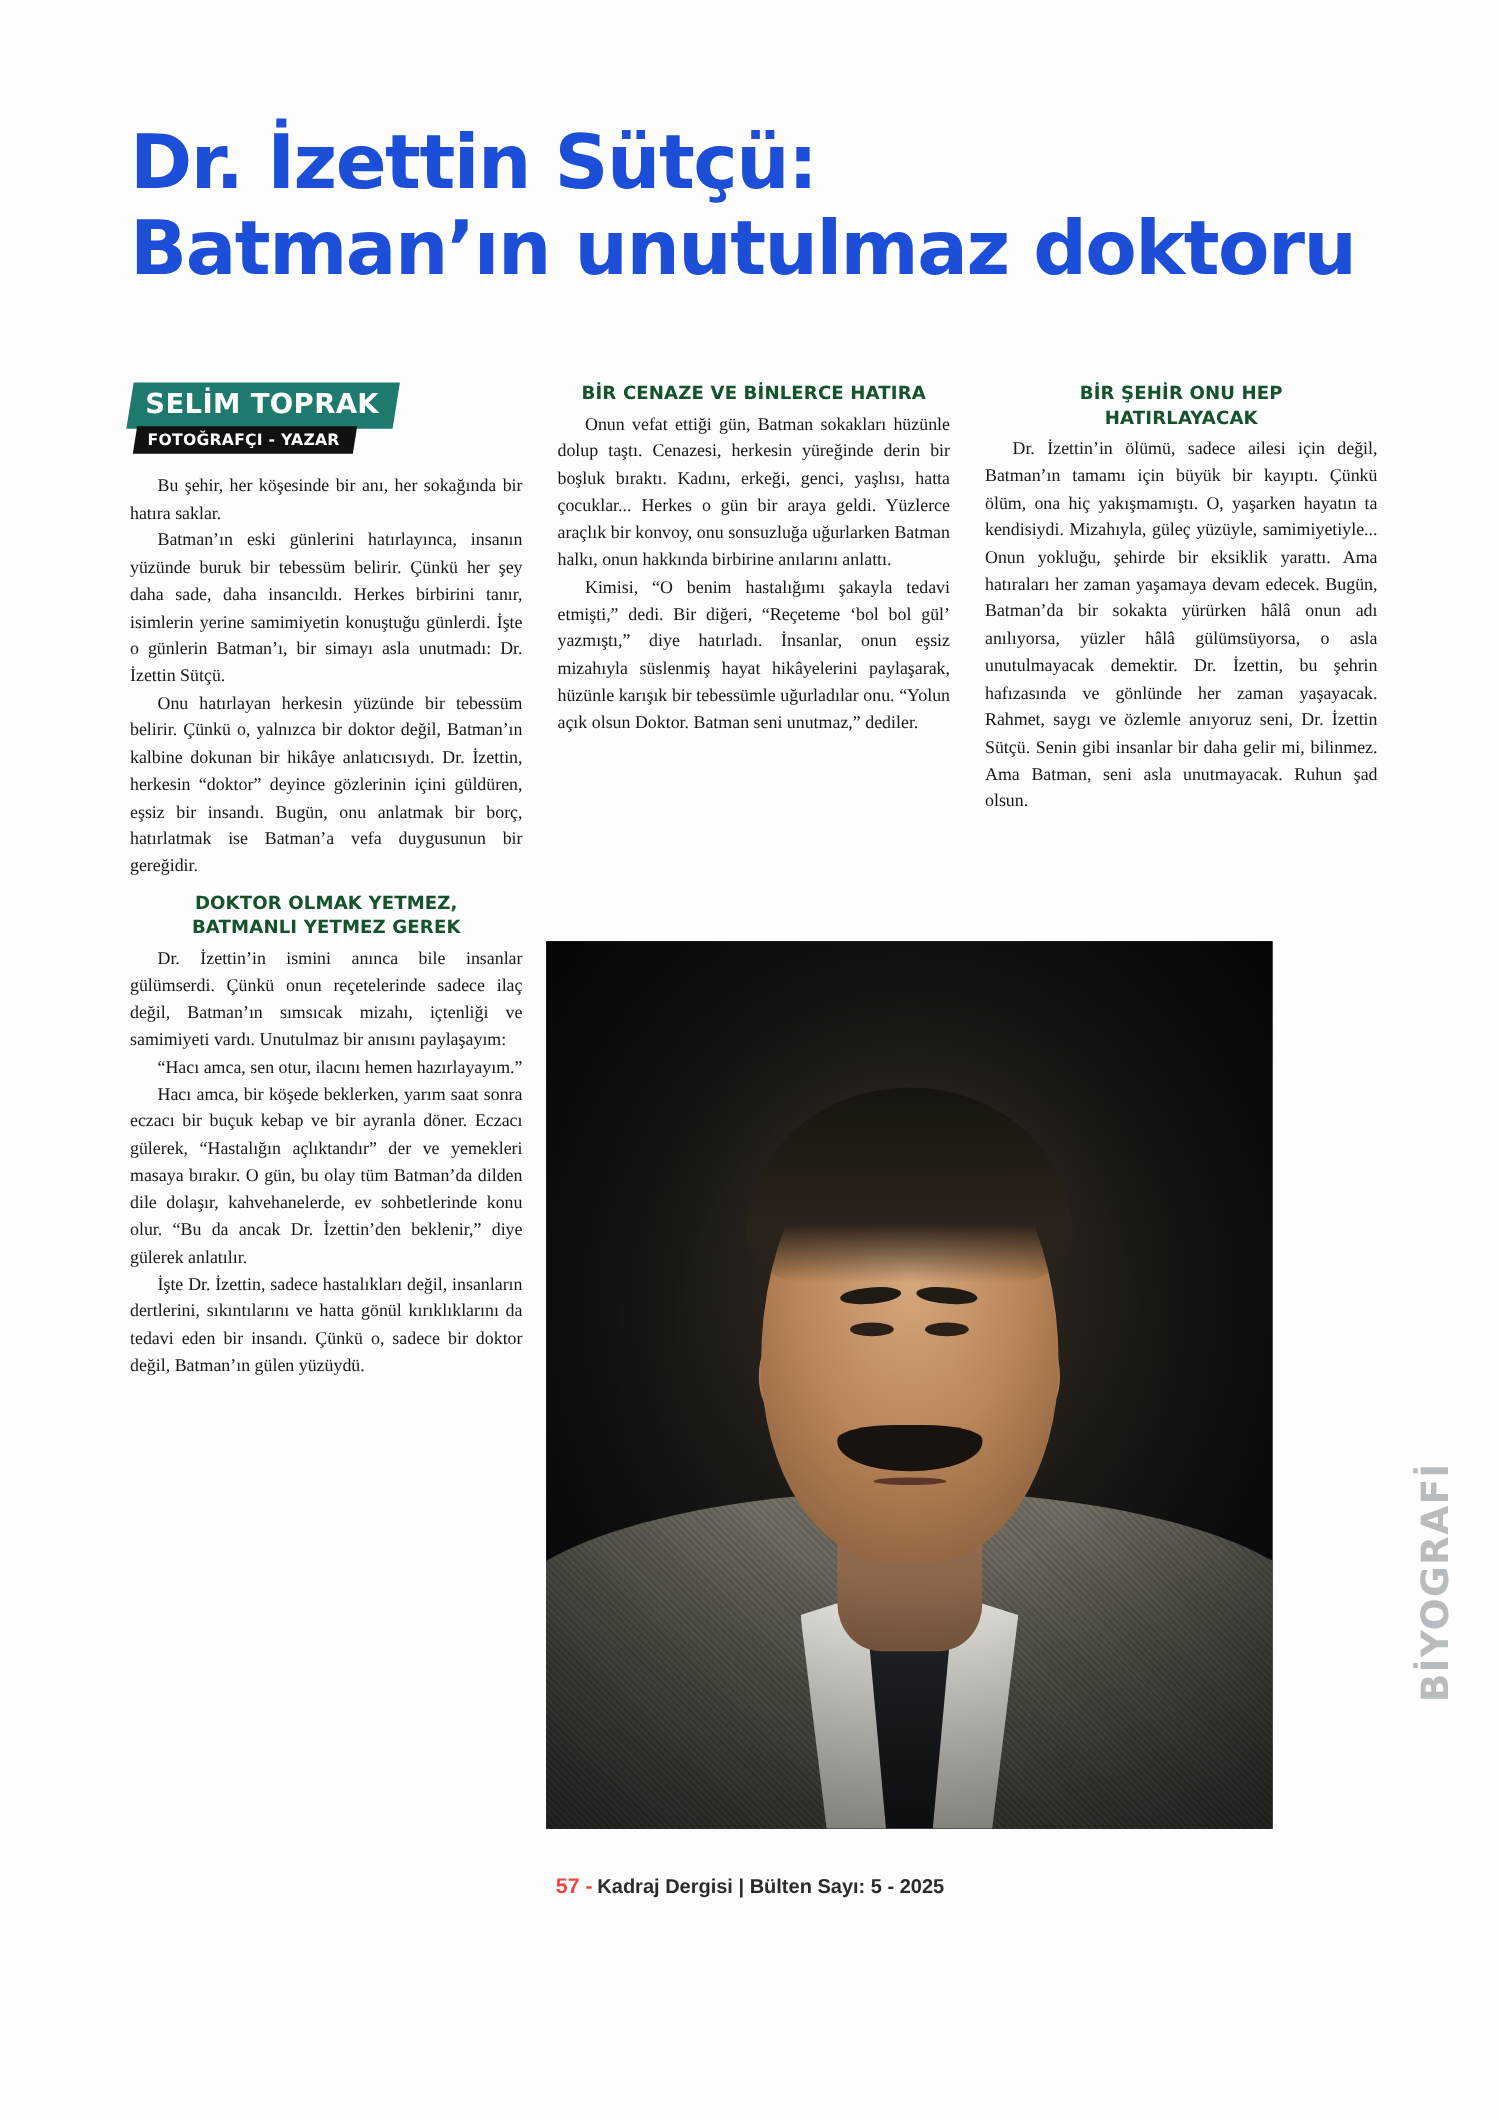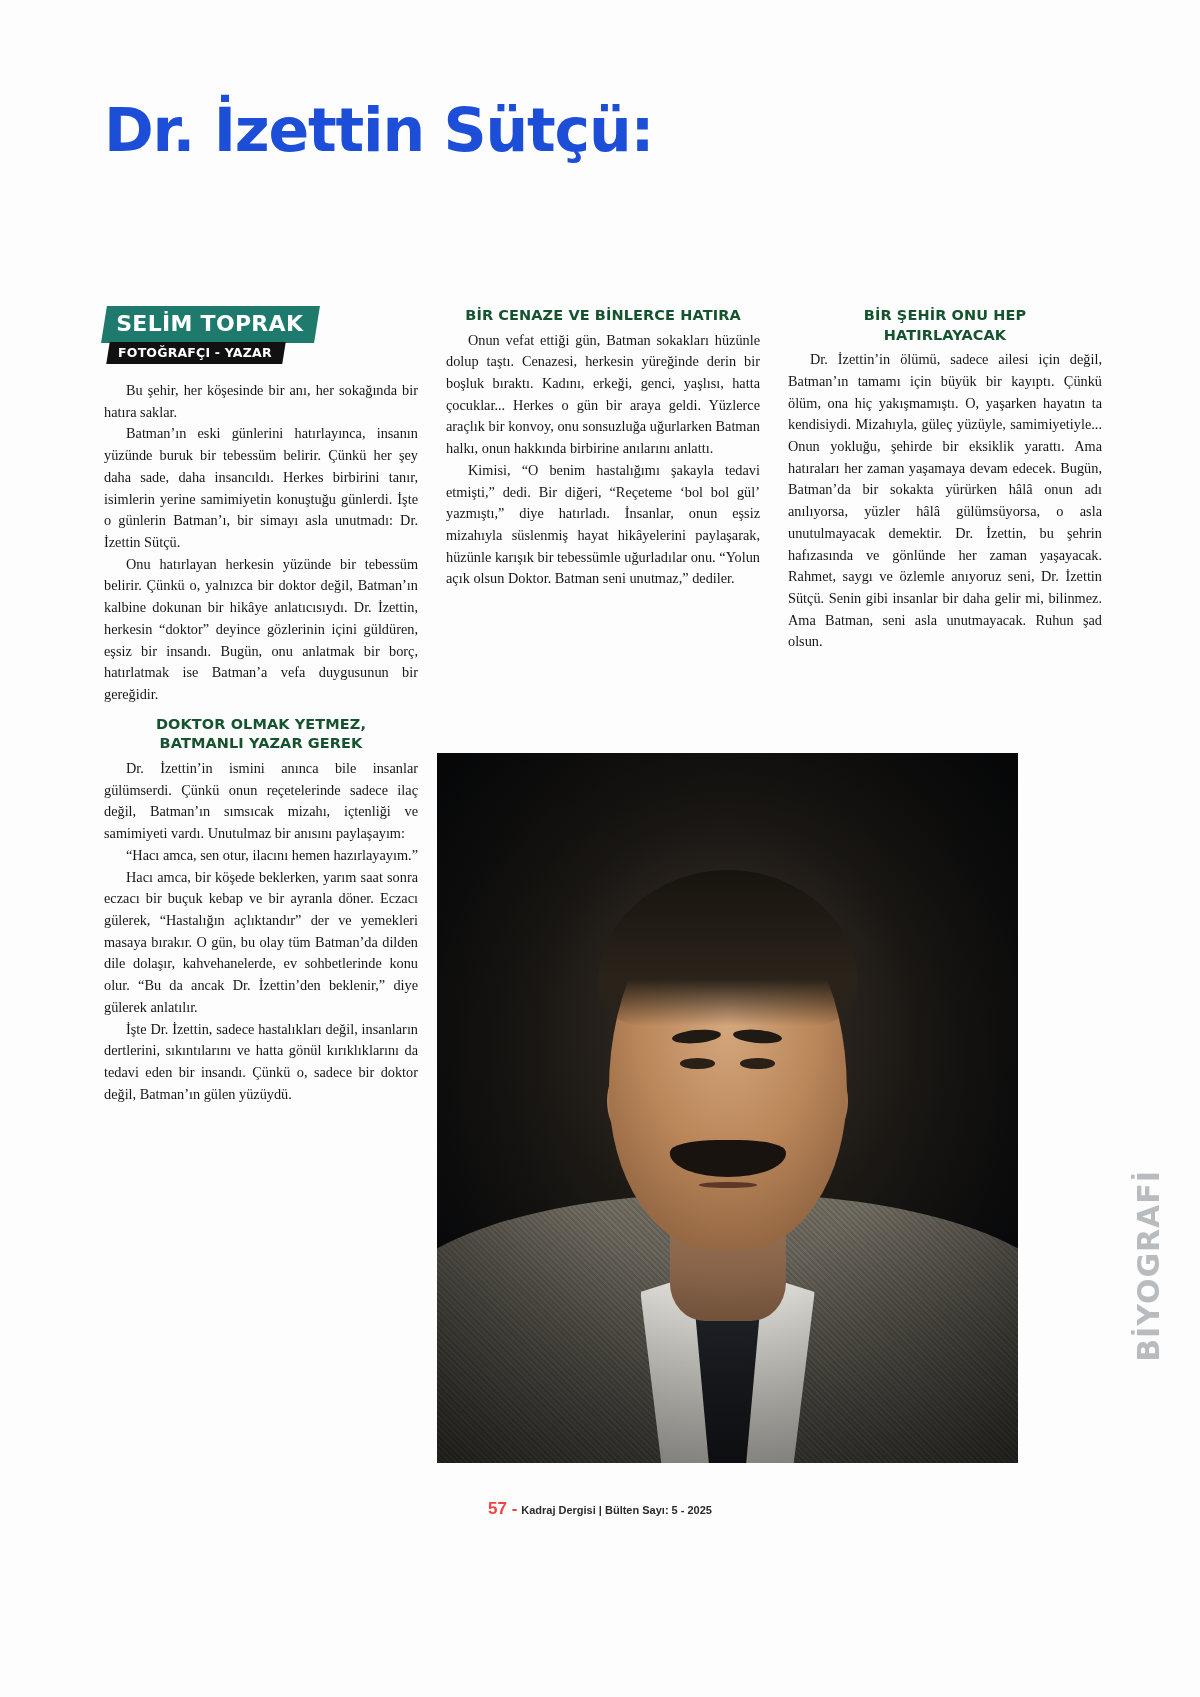--- a/index.html
+++ b/index.html
@@ -277,48 +277,49 @@
     font-size: 14px;
     color: #2b2b2b;
   }
   .footer .pageno {
     color: #ef4444;
     font-weight: 700;
     font-size: 17px;
   }
   .footer .ftext {
     font-weight: 700;
-    font-size: 11px;
+    font-size: 16px;
     color: #2b2b2b;
   }
 </style>
 </head>
 <body>
 
 <div class="page">
 
   <div class="title-block">
     <h1 class="title-line">Dr. İzettin Sütçü:</h1>
+    <h1 class="title-line">Batman’ın unutulmaz doktoru</h1>
   </div>
 
   <div class="columns">
 
     <div class="col">
       <div class="byline">
         <div class="byline-name"><span>SELİM TOPRAK</span></div>
         <div class="byline-role"><span>FOTOĞRAFÇI - YAZAR</span></div>
       </div>
 
       <p>Bu şehir, her köşesinde bir anı, her sokağında bir hatıra saklar.</p>
       <p>Batman’ın eski günlerini hatırlayınca, insanın yüzünde buruk bir tebessüm belirir. Çünkü her şey daha sade, daha insancıldı. Herkes birbirini tanır, isimlerin yerine samimiyetin konuştuğu günlerdi. İşte o günlerin Batman’ı, bir simayı asla unutmadı: Dr. İzettin Sütçü.</p>
       <p>Onu hatırlayan herkesin yüzünde bir tebessüm belirir. Çünkü o, yalnızca bir doktor değil, Batman’ın kalbine dokunan bir hikâye anlatıcısıydı. Dr. İzettin, herkesin “doktor” deyince gözlerinin içini güldüren, eşsiz bir insandı. Bugün, onu anlatmak bir borç, hatırlatmak ise Batman’a vefa duygusunun bir gereğidir.</p>
 
       <div class="subhead">
         <div>DOKTOR OLMAK YETMEZ,</div>
-        <div>BATMANLI YAZAR GEREK</div>
+        <div>BATMANLI YETMEZ GEREK</div>
       </div>
 
       <p>Dr. İzettin’in ismini anınca bile insanlar gülümserdi. Çünkü onun reçetelerinde sadece ilaç değil, Batman’ın sımsıcak mizahı, içtenliği ve samimiyeti vardı. Unutulmaz bir anısını paylaşayım:</p>
       <p>“Hacı amca, sen otur, ilacını hemen hazırlayayım.”</p>
       <p>Hacı amca, bir köşede beklerken, yarım saat sonra eczacı bir buçuk kebap ve bir ayranla döner. Eczacı gülerek, “Hastalığın açlıktandır” der ve yemekleri masaya bırakır. O gün, bu olay tüm Batman’da dilden dile dolaşır, kahvehanelerde, ev sohbetlerinde konu olur. “Bu da ancak Dr. İzettin’den beklenir,” diye gülerek anlatılır.</p>
       <p>İşte Dr. İzettin, sadece hastalıkları değil, insanların dertlerini, sıkıntılarını ve hatta gönül kırıklıklarını da tedavi eden bir insandı. Çünkü o, sadece bir doktor değil, Batman’ın gülen yüzüydü.</p>
     </div>
 
     <div class="col">
       <div class="subhead first">BİR CENAZE VE BİNLERCE HATIRA</div>

